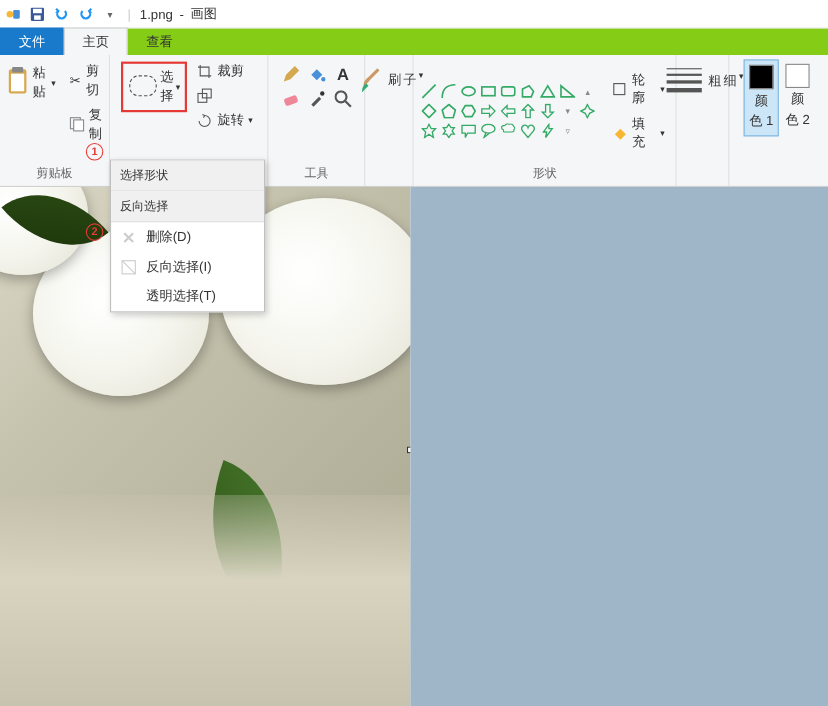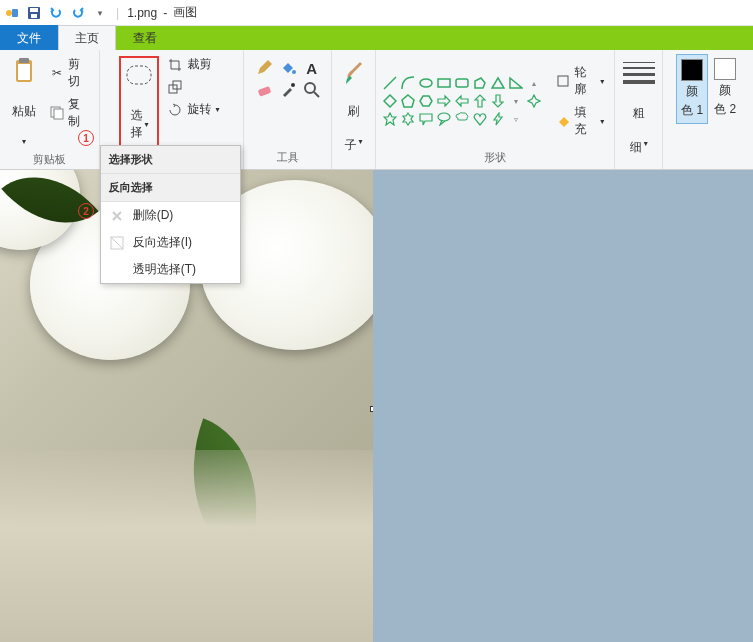--- a/index.html
+++ b/index.html
@@ -8,29 +8,29 @@
 .tb-icon{width:16px;height:16px;display:flex;align-items:center;justify-content:center}
 .tb-sep{color:#ccc;margin:0 2px}
 .tabs{height:24px;display:flex;align-items:center;background:#84cc16}
 .tab{padding:4px 16px;cursor:pointer;border:1px solid transparent}
 .tab.file{background:#1979ca;color:#fff}
 .tab.active{background:#f5f6f7;border:1px solid #d0d0d0;border-bottom:1px solid #f5f6f7}
 .ribbon{height:120px;background:#f5f6f7;border-bottom:1px solid #d0d0d0;display:flex;position:relative}
 .group{border-right:1px solid #e0e0e0;padding:4px 6px 2px;display:flex;flex-direction:column;justify-content:space-between;align-items:center}
 .group-label{font-size:11px;color:#666;text-align:center;padding:2px 0}
 .group-body{flex:1;display:flex;align-items:flex-start;gap:4px}
-.big-btn{display:flex;flex-direction:column;align-items:center;gap:17px;padding:4px;cursor:pointer;min-width:36px}
+.big-btn{display:flex;flex-direction:row;align-items:center;gap:2px;padding:4px;cursor:pointer;min-width:36px}
 .small-row{display:flex;align-items:center;gap:4px;padding:2px 4px;cursor:pointer}
 .small-col{display:flex;flex-direction:column;gap:2px}
 .icon16{width:16px;height:16px;display:inline-flex;align-items:center;justify-content:center}
 .icon24{width:28px;height:28px;display:inline-flex;align-items:center;justify-content:center}
 .highlight-red{border:2px solid #e53935}
 .circled{display:inline-flex;width:16px;height:16px;border:1.5px solid #e53935;border-radius:50%;color:#e53935;align-items:center;justify-content:center;font-size:10px;font-weight:bold;position:absolute}
 .dropdown{position:absolute;left:105px;top:0;width:141px;background:#fff;border:1px solid #c0c0c0;box-shadow:2px 2px 6px rgba(0,0,0,0.2);z-index:10}
-.dd-header{padding:6px 8px;font-weight:bold;background:#f0f0f0;border-bottom:1px solid #e0e0e0;font-size:11px}
+.dd-header{padding:6px 8px;font-weight:normal;background:#f0f0f0;border-bottom:1px solid #e0e0e0;font-size:11px}
 .dd-item{display:flex;align-items:center;gap:8px;padding:5px 8px;cursor:pointer}
 .dd-item.disabled{color:#aaa;cursor:default}
 .dd-hl{border:2px solid #e53935;margin:-2px}
 .canvas-area{position:relative;height:472px;display:flex}
 .canvas-bg{width:373px;height:100%;overflow:hidden;position:relative}
 .canvas-void{flex:1;background:#9fb6c9}
 .shapes-grid{display:grid;grid-template-columns:repeat(9,16px);grid-auto-rows:16px;gap:2px}
 .shape-cell{display:flex;align-items:center;justify-content:center}
 .thick-lines{display:flex;flex-direction:column;gap:4px;padding:4px}
 .thick-line{height:2px;width:32px;background:#555}

